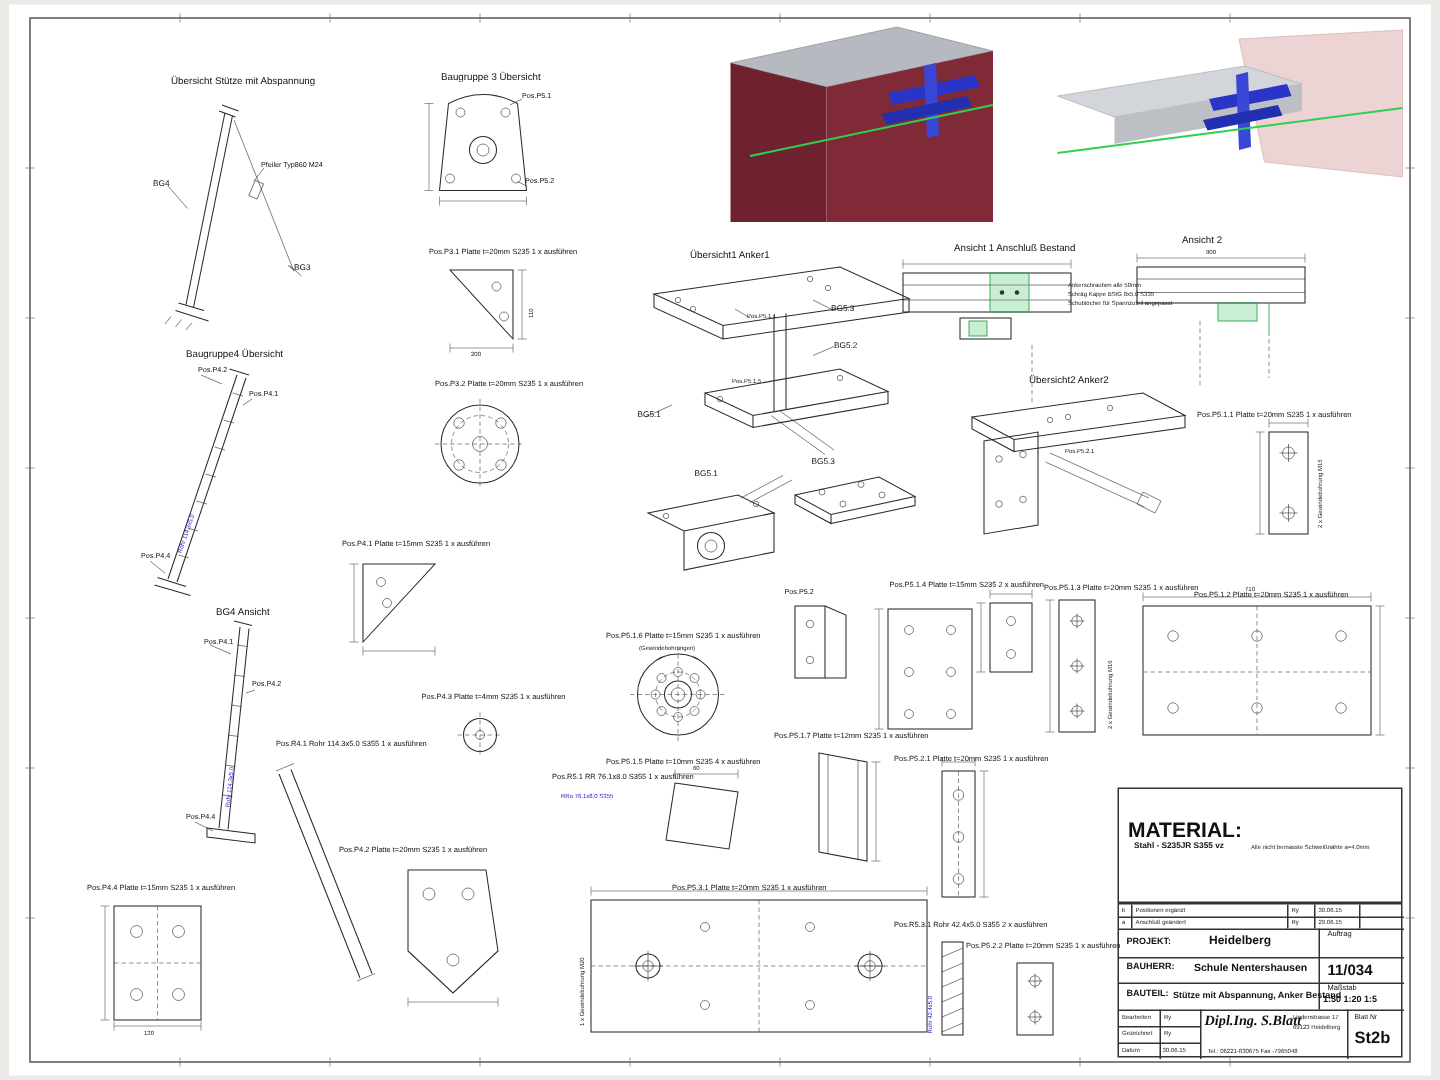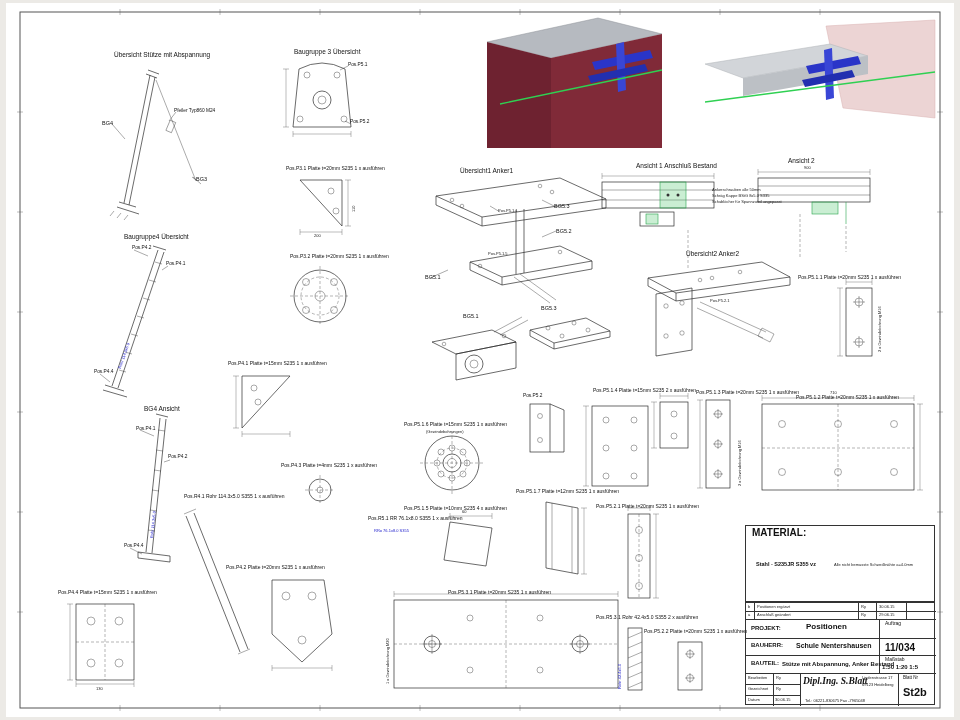--- a/index.html
+++ b/index.html
@@ -392,21 +392,21 @@
 <span class="lb xs rot" style="left:738px;top:486px">2 x Gewindebohrung M16</span>
 <span class="lb xs rot" style="left:386px;top:684px">1 x Gewindebohrung M20</span>
 
 <span class="lb xs" style="left:314px;top:234px">200</span>
 <span class="lb xs rot" style="left:352px;top:212px">110</span>
 <span class="lb xs" style="left:830px;top:391px">710</span>
 <span class="lb xs" style="left:96px;top:687px">130</span>
 <span class="lb xs" style="left:462px;top:510px">60</span>
 
 <div class="box" style="left:745px;top:525px;width:190px;height:77px">
-  <span class="lb b" style="left:6px;top:2px;font-size:10px">MATERIAL:</span>
+  <span class="lb b" style="left:6px;top:20px;font-size:14px">MATERIAL:</span>
   <span class="lb b" style="left:10px;top:36px;font-size:5.5px">Stahl  -  S235JR S355 vz</span>
   <span class="lb xs" style="left:88px;top:37px">Alle nicht bemasste Schweißnähte a=4.0mm</span>
 </div>
 
 <div class="box" style="left:745px;top:602px;width:190px;height:103px">
 
   <div class="hline" style="left:0;top:8px;width:190px"></div>
   <div class="hline" style="left:0;top:16px;width:190px"></div>
   <div class="hline" style="left:0;top:35px;width:190px"></div>
   <div class="hline" style="left:0;top:52px;width:190px"></div>
@@ -425,21 +425,21 @@
   <span class="lb xs" style="left:2px;top:2px">b</span>
   <span class="lb xs" style="left:11px;top:2px">Positionen ergänzt</span>
   <span class="lb xs" style="left:115px;top:2px">Ry</span>
   <span class="lb xs" style="left:133px;top:2px">30.06.15</span>
   <span class="lb xs" style="left:2px;top:10px">a</span>
   <span class="lb xs" style="left:11px;top:10px">Anschluß geändert</span>
   <span class="lb xs" style="left:115px;top:10px">Ry</span>
   <span class="lb xs" style="left:133px;top:10px">29.06.15</span>
 
   <span class="lb b" style="left:5px;top:22px;font-size:6px">PROJEKT:</span>
-  <span class="lb b" style="left:60px;top:20px;font-size:8px">Positionen</span>
+  <span class="lb b" style="left:60px;top:20px;font-size:8px">Heidelberg</span>
   <span class="lb" style="left:139px;top:18px;font-size:5px">Auftrag</span>
   <span class="lb b" style="left:139px;top:40px;font-size:10px">11/034</span>
   <span class="lb b" style="left:5px;top:39px;font-size:6px">BAUHERR:</span>
   <span class="lb b" style="left:50px;top:39px;font-size:7px">Schule Nentershausen</span>
   <span class="lb b" style="left:5px;top:57px;font-size:6px">BAUTEIL:</span>
   <span class="lb b" style="left:36px;top:58px;font-size:6px">Stütze mit Abspannung, Anker Bestand</span>
   <span class="lb" style="left:139px;top:54px;font-size:5px">Maßstab</span>
   <span class="lb b" style="left:136px;top:61px;font-size:6px">1:50 1:20 1:5</span>
 
   <span class="lb xs" style="left:2px;top:73px">Bearbeiten</span>

